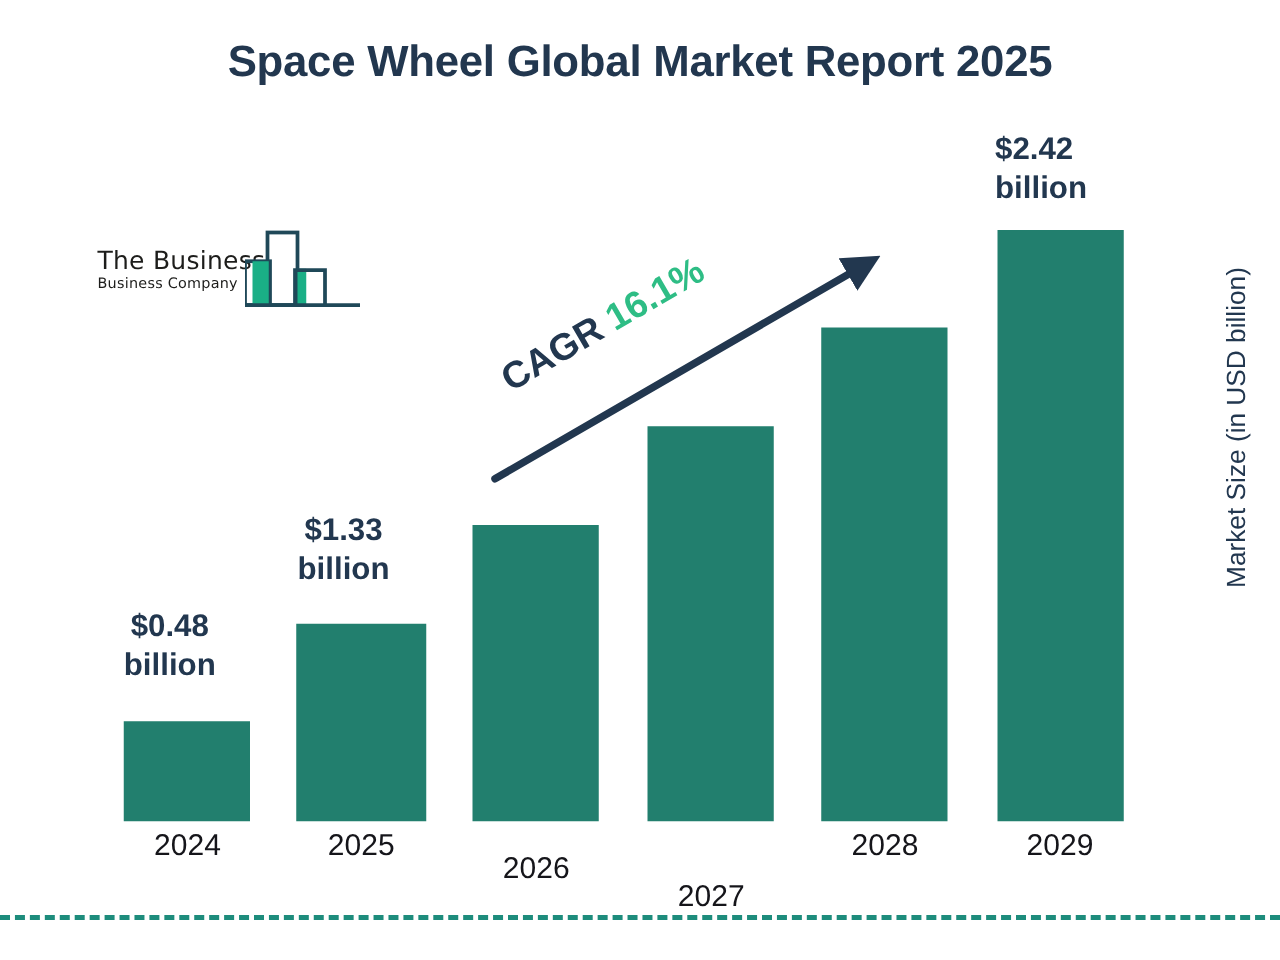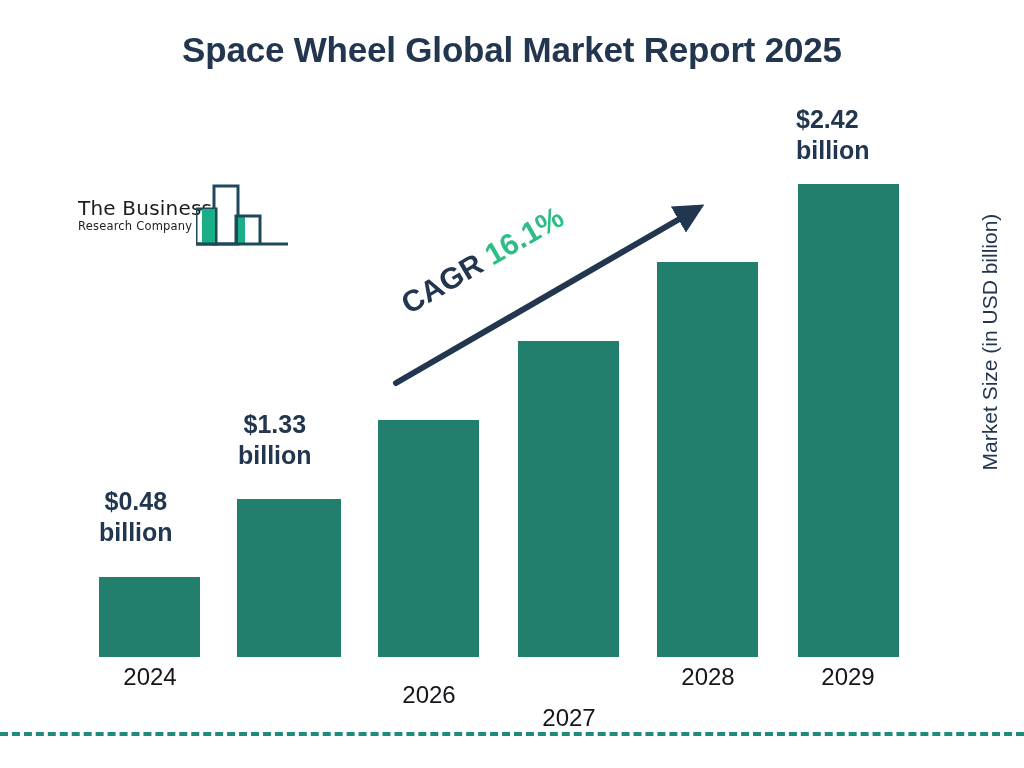--- a/index.html
+++ b/index.html
@@ -145,21 +145,21 @@
 </head>
 <body>
 
 <div id="canvas">
 
   <div id="chart-title">Space Wheel Global Market Report 2025</div>
 
   <div id="logo">
     <div id="logo-text">
       <div id="logo-line1">The Business</div>
-      <div id="logo-line2">Research Company</div>
+      <div id="logo-line2">Business Company</div>
     </div>
     <svg id="logo-mark" viewBox="0 0 92 70">
 
       <rect x="18" y="3" width="24" height="58" fill="none" stroke="#1f4858" stroke-width="3"></rect>
 
       <rect x="0" y="26" width="20" height="35" fill="none" stroke="#1f4858" stroke-width="3"></rect>
 
       <rect x="6" y="26" width="13" height="35" fill="#1aaf86"></rect>
 
       <rect x="42" y="32" width="7" height="29" fill="#1aaf86"></rect>
@@ -192,20 +192,21 @@
     </defs>
     <line x1="16" y1="193" x2="315" y2="20" stroke="#22374f" stroke-width="6" stroke-linecap="round" marker-end="url(#arrowhead)"></line>
   </svg>
 
   <div id="cagr-text">
     <span id="cagr-word">CAGR</span>
     <span id="cagr-value">16.1%</span>
   </div>
 
   <div class="x-tick" style="left:80px;">2024</div>
+  <div class="x-tick" style="left:219px;">2025</div>
   <div class="x-tick" style="left:359px;margin-top:18px;">2026</div>
   <div class="x-tick" style="left:499px;margin-top:41px;">2027</div>
   <div class="x-tick" style="left:638px;">2028</div>
   <div class="x-tick" style="left:778px;">2029</div>
 
   <div id="y-axis-label">Market Size (in USD billion)</div>
 
   <div id="footer-rule"></div>
 
 </div>

